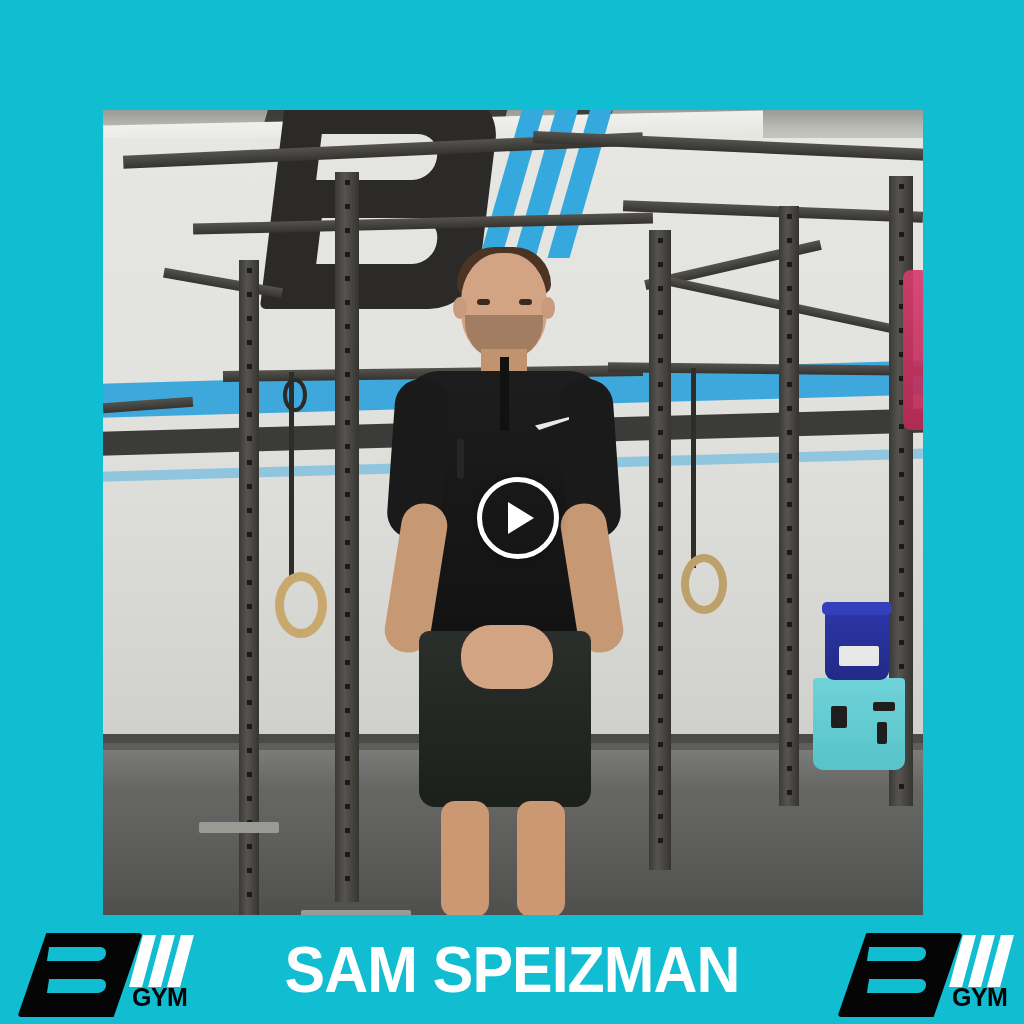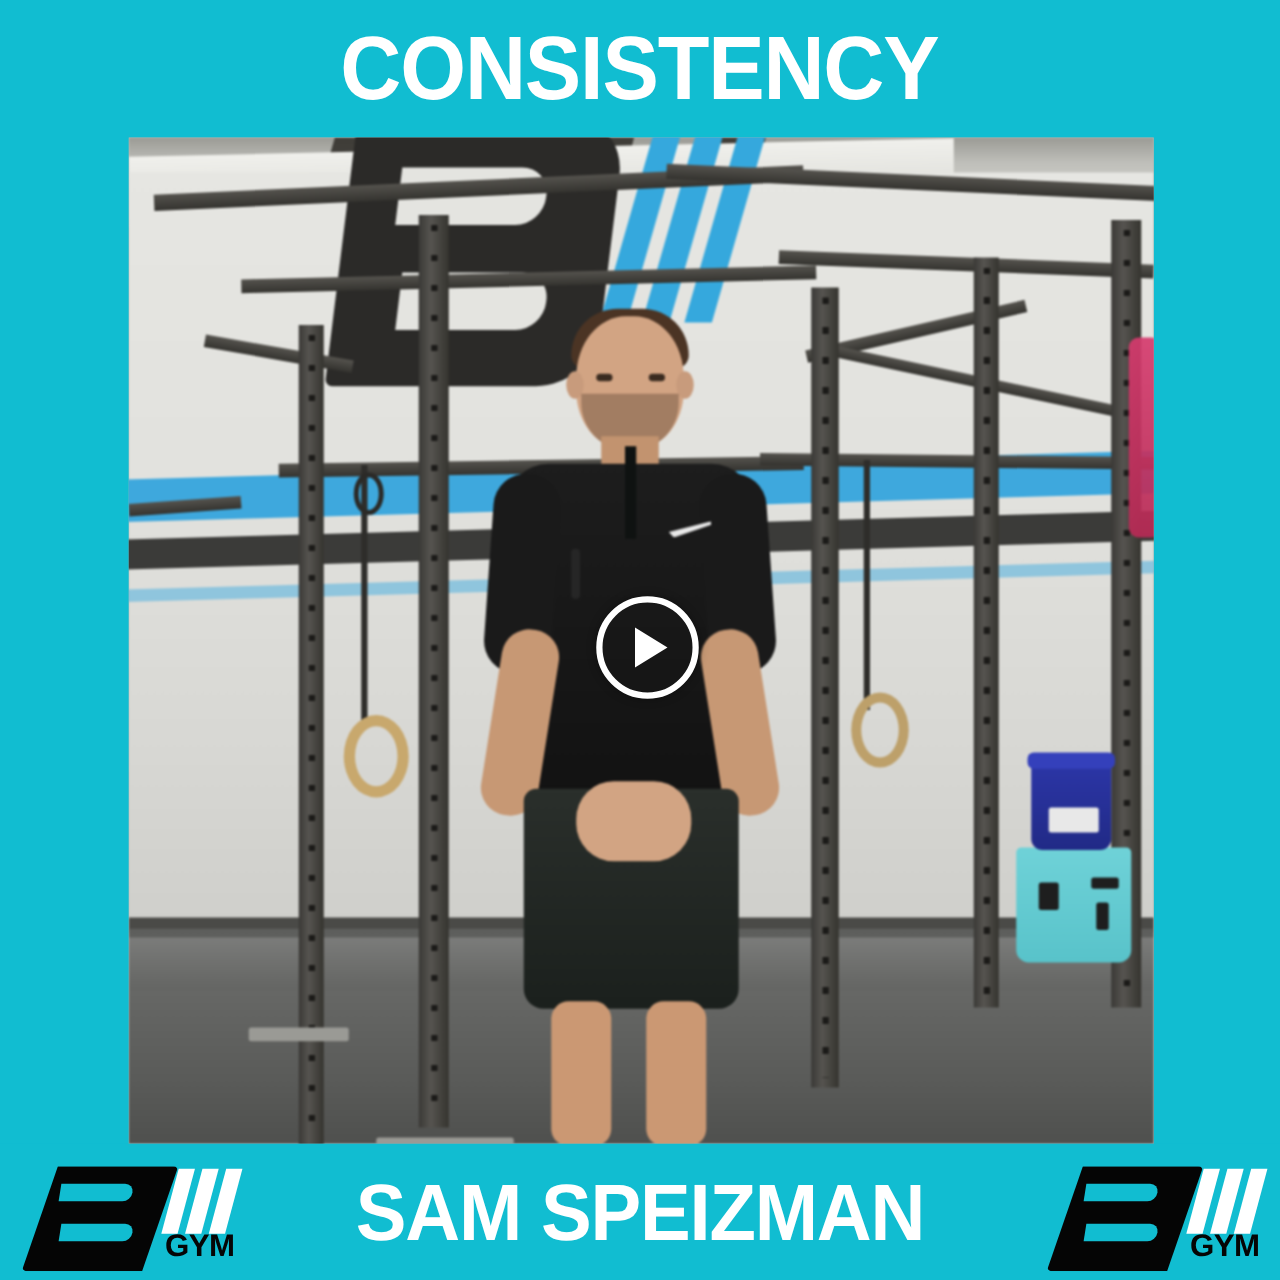--- a/index.html
+++ b/index.html
@@ -260,23 +260,20 @@
     position:absolute;left:114px;top:56px;
     color:#050505;font-size:25px;font-weight:bold;letter-spacing:-0.5px;
     line-height:1;user-select:none;
   }
 </style>
 </head>
 <body>
 
 <div id="root">
 
-  <div class="title-bar">
-    <div class="title-text">CONSISTENCY</div>
-  </div>
 
   <div class="video-frame">
     <div class="scene blur">
 
       <div class="ceiling"></div>
       <div class="ceiling-beam b1"></div>
       <div class="ceiling-beam b2"></div>
       <div class="ceiling-beam b3"></div>
       <div class="ceiling-soffit"></div>
 

